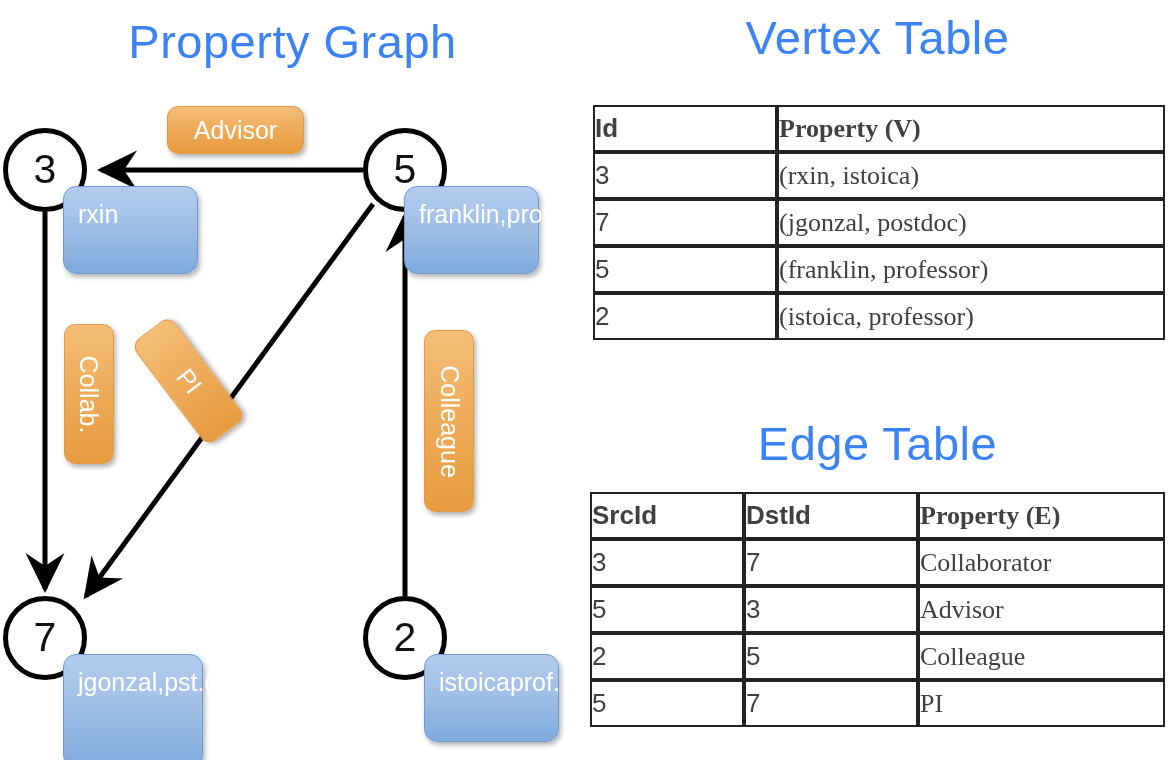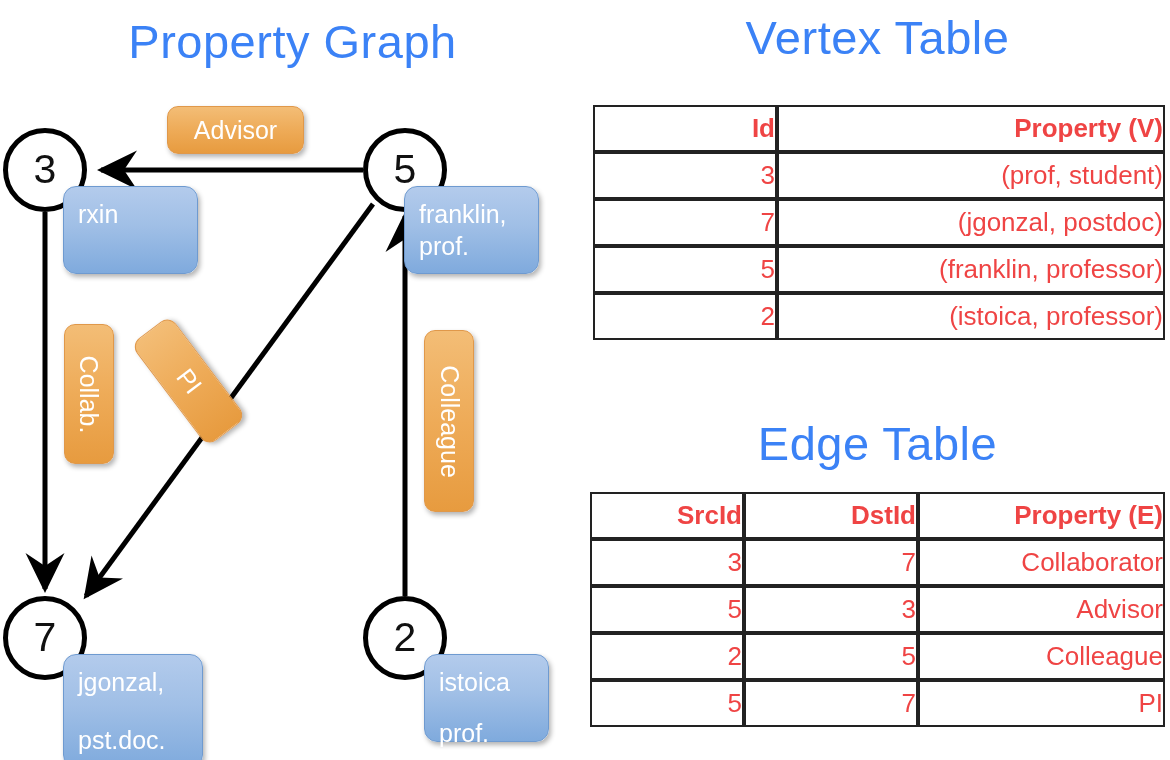--- a/index.html
+++ b/index.html
@@ -72,22 +72,22 @@
     background: linear-gradient(to bottom, #b3cbec 0%, #a0bfe6 45%, #7faadd 100%);
     box-shadow: 2px 3px 5px rgba(0,0,0,0.30);
     color: #ffffff;
     font-size: 25px;
     font-weight: 300;
     line-height: 1.22;
     padding: 12px 0 12px 14px;
     box-sizing: border-box;
     z-index: 4;
     display: flex;
-    flex-direction: column;
-    justify-content: space-between;
+    flex-direction: row;
+    justify-content: flex-start;
   }
 
   
   .edge-label {
     position: absolute;
     border-radius: 11px;
     border: 1px solid #e0984a;
     background: linear-gradient(to bottom, #f3bd76 0%, #eeab58 50%, #e79b3f 100%);
     box-shadow: 2px 3px 5px rgba(0,0,0,0.30);
     color: #ffffff;
@@ -106,34 +106,34 @@
   .data-table {
     position: absolute;
     border-collapse: separate;
     border-spacing: 0;
     table-layout: fixed;
   }
   .data-table td, .data-table th {
     border: 2px solid #222;
     font-weight: 300;
     font-size: 26px;
-    text-align: right;
+    text-align: left;
     padding: 0;
     height: 47px;
-    color: #ef4444;
+    color: #404040;
     background: #ffffff;
     box-sizing: border-box;
   }
   .data-table th {
     font-weight: 700;
     font-size: 26px;
   }
   
   .sep-left  { border-right-width: 3px; }
-  .sep-right { border-left-width: 3px; }
+  .sep-right { border-left-width: 3px; font-family: Liberation Serif, serif; }
 
   .cell-v { background: #d3dff1; }
   .cell-e { background: #f8ddc0; margin-top: 38px; }
 
   #vertex-table { left: 593px; top: 105px; width: 572px; }
   #edge-table   { left: 590px; top: 492px; width: 575px; }
 </style>
 </head>
 <body>
 
@@ -176,21 +176,21 @@
     <div>rxin</div>
   </div>
   <div class="prop-box" style="left:404px; top:186px; width:135px; height:88px;">
     <div>franklin,</div>
     <div>prof.</div>
   </div>
   <div class="prop-box" style="left:63px; top:654px; width:140px; height:114px;">
     <div>jgonzal,</div>
     <div>pst.doc.</div>
   </div>
-  <div class="prop-box" style="left:424px; top:654px; width:125px; height:88px;gap:20px;">
+  <div class="prop-box" style="left:424px; top:654px; width:135px; height:88px;">
     <div>istoica</div>
     <div>prof.</div>
   </div>
 
   <div class="edge-label" style="left:167px; top:106px; width:137px; height:48px;">
     <span class="rot-plain">Advisor</span>
   </div>
 
   <div class="edge-label" style="left:64px; top:324px; width:50px; height:140px;">
     <span class="rot-cw">Collab.</span>
@@ -213,21 +213,21 @@
     </colgroup>
   <thead>
     <tr>
       <th class="sep-left">Id</th>
       <th class="sep-right cell-v">Property (V)</th>
     </tr>
   </thead>
   <tbody>
     <tr>
       <td class="sep-left">3</td>
-      <td class="sep-right cell-v">(prof, student)</td>
+      <td class="sep-right cell-v">(rxin, istoica)</td>
     </tr>
     <tr>
       <td class="sep-left">7</td>
       <td class="sep-right cell-v">(jgonzal, postdoc)</td>
     </tr>
     <tr>
       <td class="sep-left">5</td>
       <td class="sep-right cell-v">(franklin, professor)</td>
     </tr>
     <tr>

